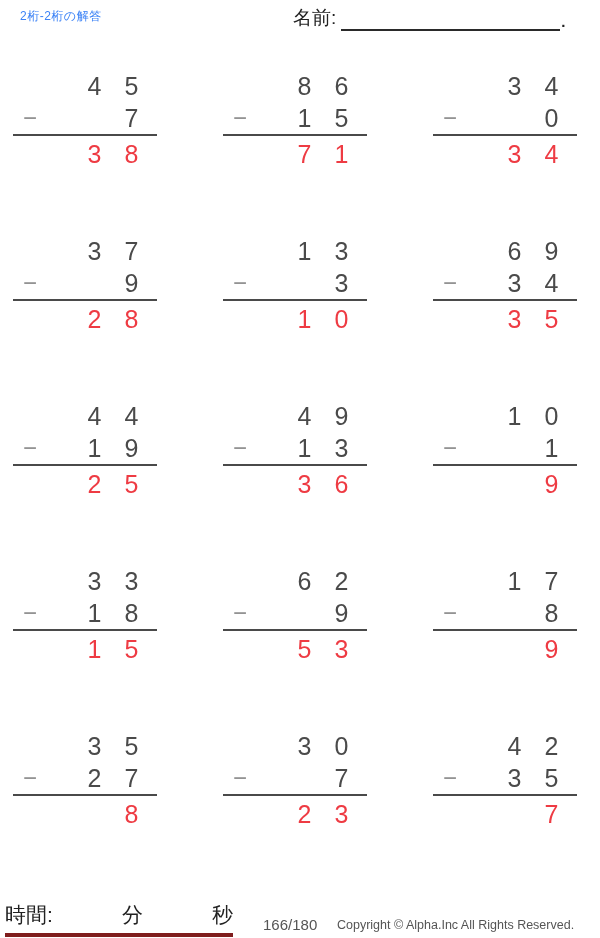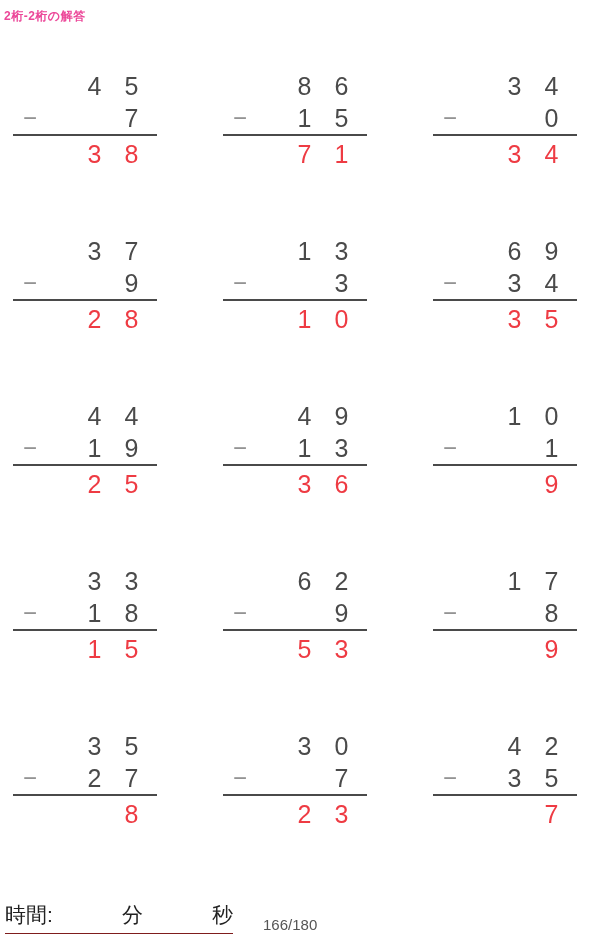--- a/index.html
+++ b/index.html
@@ -11,26 +11,25 @@
     position: relative;
     width: 600px;
     height: 938px;
     background: #ffffff;
     overflow: hidden;
   }
 
   
   .doc-title {
     position: absolute;
-    left: 4px;
+    left: 20px;
     top: 8px;
     font-size: 12px;
-    color: #ec4899;
+    color: #3b82f6;
     letter-spacing: 0.5px;
-    font-weight: bold;
   }
   .name-row {
     position: absolute;
     left: 293px;
     top: 5px;
     display: flex;
     align-items: flex-end;
   }
   .name-label { font-size: 19px; color: #222; }
   .name-line {
@@ -79,21 +78,21 @@
 
   
   .time-row {
     position: absolute;
     left: 5px;
     top: 901px;
     width: 228px;
     display: flex;
     justify-content: space-between;
     align-items: flex-end;
-    border-bottom: 1px solid #7f1d1d;
+    border-bottom: 4px solid #7f1d1d;
     padding-bottom: 4px;
     font-size: 21px;
     color: #222;
   }
   .page-num {
     position: absolute;
     left: 263px;
     top: 916px;
     font-size: 15px;
     color: #555;
@@ -106,20 +105,25 @@
     color: #555;
   }
 </style>
 </head>
 <body>
 
 <div class="sheet">
 
   <div class="doc-title">2桁-2桁の解答</div>
 
+  <div class="name-row">
+    <span class="name-label">名前:</span>
+    <span class="name-line"></span>
+    <span class="name-dot">.</span>
+  </div>
 
   <div class="grid">
 
     <div class="problem">
       <div class="prow">
         <span class="digit">4</span>
         <span class="digit">5</span>
       </div>
       <div class="prow">
         <span class="minus">−</span>
@@ -373,14 +377,15 @@
 
   </div>
 
   <div class="time-row">
     <span>時間:</span>
     <span>分</span>
     <span>秒</span>
   </div>
 
   <div class="page-num">166/180</div>
+  <div class="copyright">Copyright © Alpha.Inc All Rights Reserved.</div>
 
 </div>
 
 </body></html>

